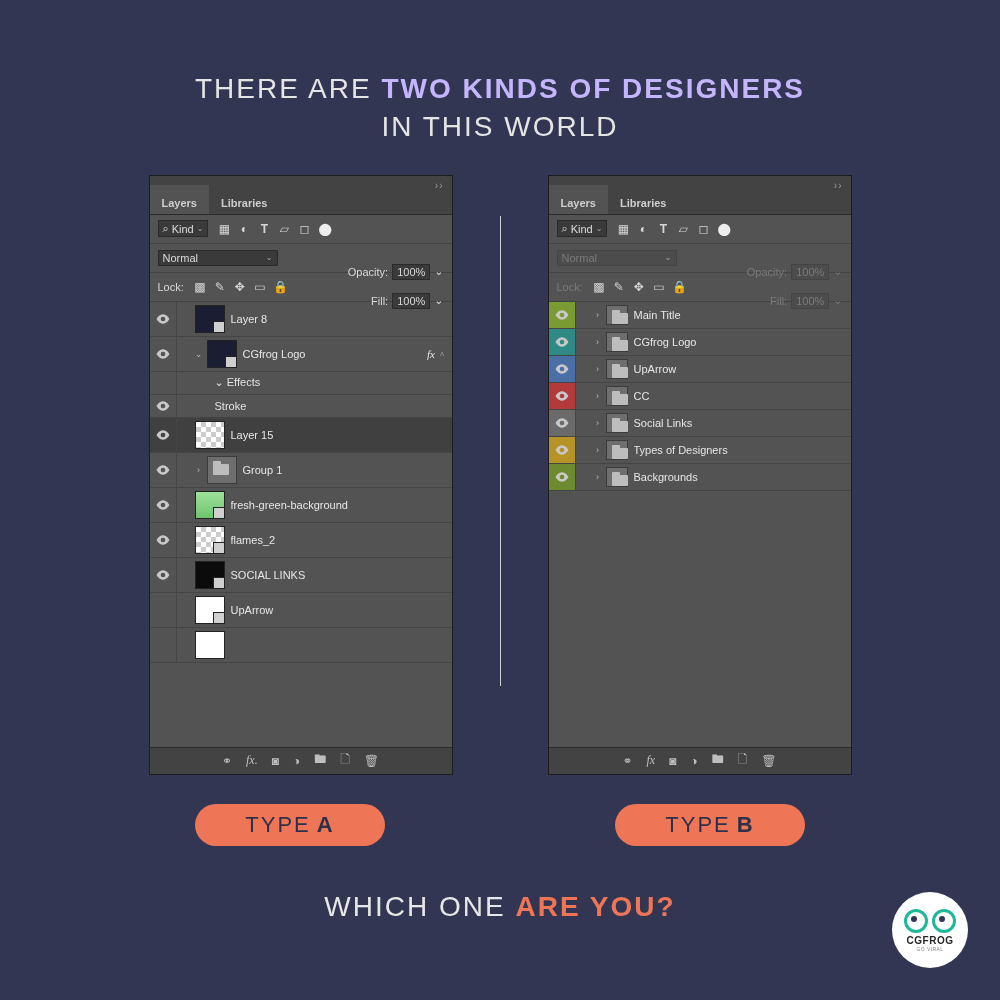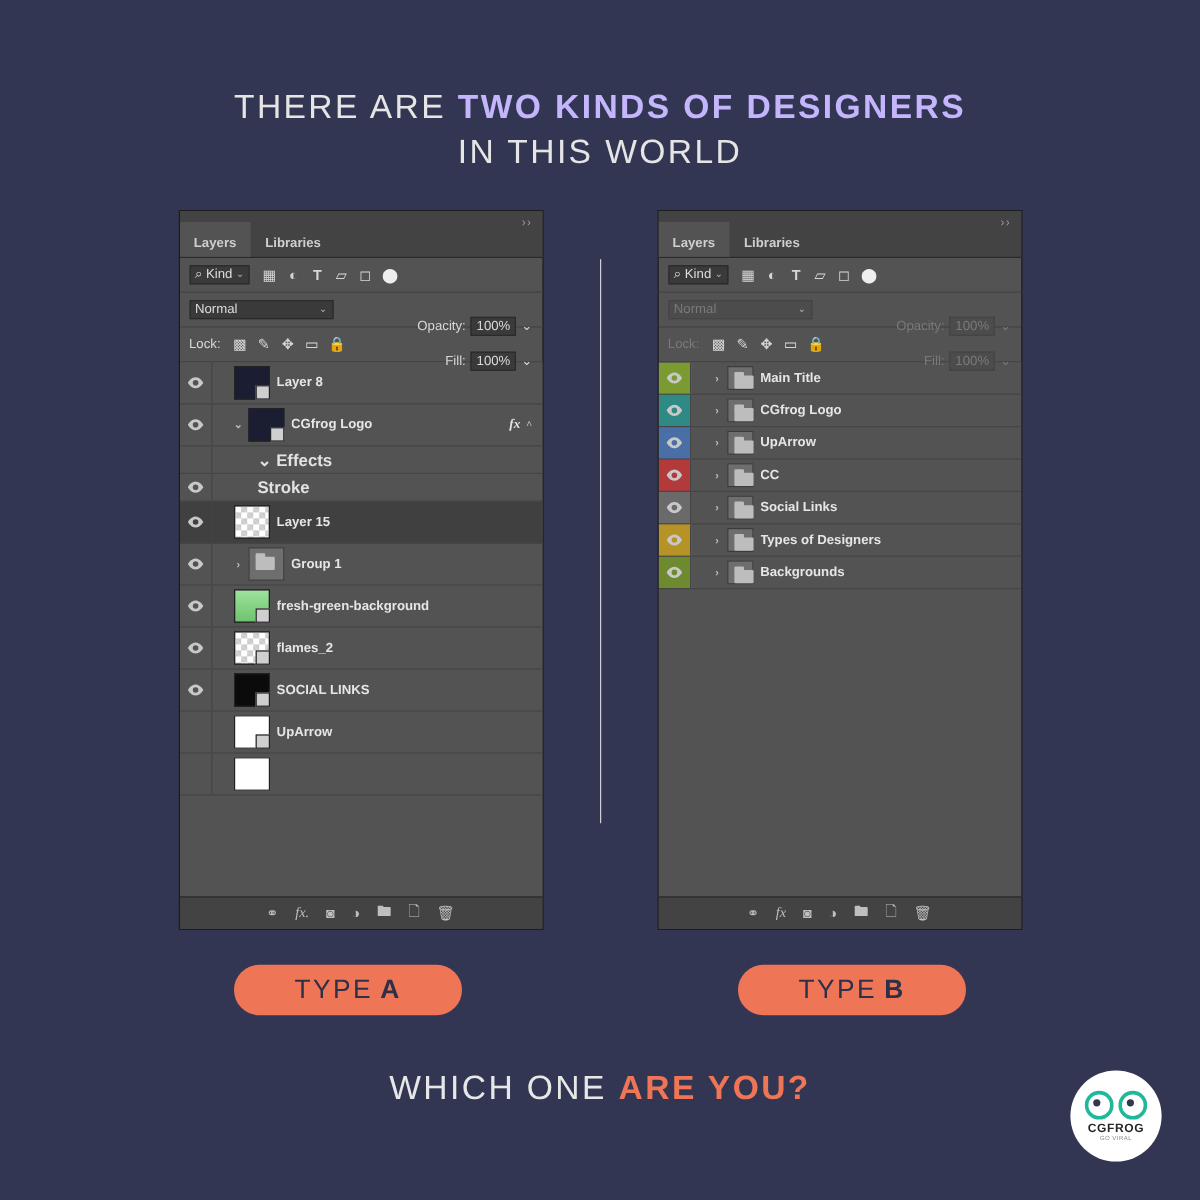--- a/index.html
+++ b/index.html
@@ -85,21 +85,20 @@
   .icon-row span { width:12px; text-align:center; }
   .pct-box { display:flex; align-items:center; gap:4px; margin-left:auto;margin-top:28px; }
   .pct-box .field { background:#3a3a3a; border:1px solid #2a2a2a; padding:1px 4px; }
   .dim { color: #7a7a7a; }
   .dim .field, .dim .mini-select { background:#4c4c4c; border-color:#444; color:#7a7a7a;}
   
   .layers { height: 445px; overflow:hidden; background:#535353; }
   .layer {
     display:flex; align-items:center; height:34px;
     border-bottom:1px solid #454545;
-    font-weight:bold;
   }
   .layer.slim { height:22px; }
   .eye-col {
     width:26px; display:flex; align-items:center; justify-content:center;
     border-right:1px solid #454545; height:100%;
     color:#c8c8c8; font-size:12px;
   }
   .indent { width: 0; }
   .indent.i1 { width: 16px; }
   .indent.i2 { width: 32px; }
@@ -130,21 +129,21 @@
   .thumb.white { background:#fff; }
   .thumb.lines { background:repeating-linear-gradient(#777 0 2px,#555 2px 4px); }
   .thumb .corner {
     position:absolute; right:-1px; bottom:-1px; width:10px;height:10px;
     background:#cfcfcf; border:1px solid #222;
   }
   .lname { flex:1; color:#e6e6e6; white-space:nowrap; overflow:hidden; text-overflow:ellipsis; font-size:11px;}
   .layer.selected { background:#404040; }
   .layer .fx { color:#e6e6e6; font-style:italic; margin-left:auto; margin-right:8px; font-size:11px; font-family:"Times New Roman",serif;}
   .sub-arrow{ color:#c5c5c5; font-size:9px; margin-left:2px;}
-  .sublabel { color:#e2e2e2; font-size:14px; padding-left:6px;}
+  .sublabel { color:#e2e2e2; font-size:11px; padding-left:6px;}
   
   .eye-col.green  { background:#7a9a32; }
   .eye-col.teal   { background:#2f8a86; }
   .eye-col.blue   { background:#4a6ea6; }
   .eye-col.red    { background:#b23a3a; }
   .eye-col.gray   { background:#6a6a6a; }
   .eye-col.yellow { background:#b59326; }
   .eye-col.olive  { background:#6e8a2e; }
   
   .panel-bottom {

